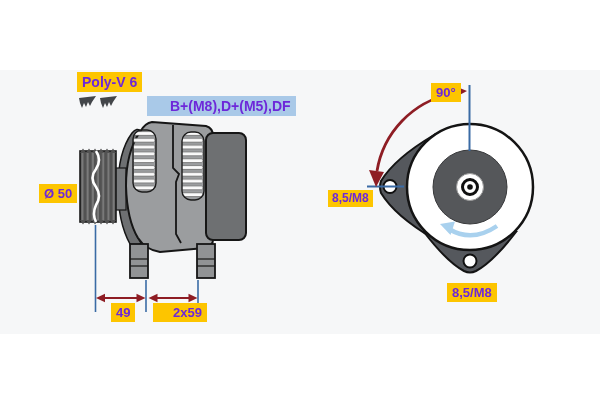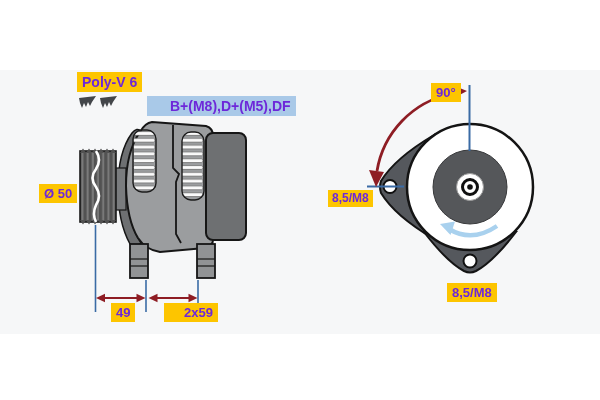--- a/index.html
+++ b/index.html
@@ -122,20 +122,20 @@
   </svg>
 
   <div class="tag big" style="left:77px;top:72px;">Poly-V 6</div>
 
   <div class="tag big blue" style="left:147px;top:96px;">B+(M8),D+(M5),DF</div>
 
   <div class="tag" style="left:39px;top:184px;">Ø 50</div>
 
   <div class="tag" style="left:111px;top:303px;text-align:center;">49</div>
 
-  <div class="tag" style="left:164px;top:303px;padding-left:20px;">2x59</div>
+  <div class="tag" style="left:153px;top:303px;padding-left:20px;">2x59</div>
 
   <div class="tag" style="left:431px;top:83px;">90°</div>
 
   <div class="tag small" style="left:328px;top:190px;">8,5/M8</div>
 
   <div class="tag" style="left:447px;top:283px;">8,5/M8</div>
 </div>
 
 </body></html>

